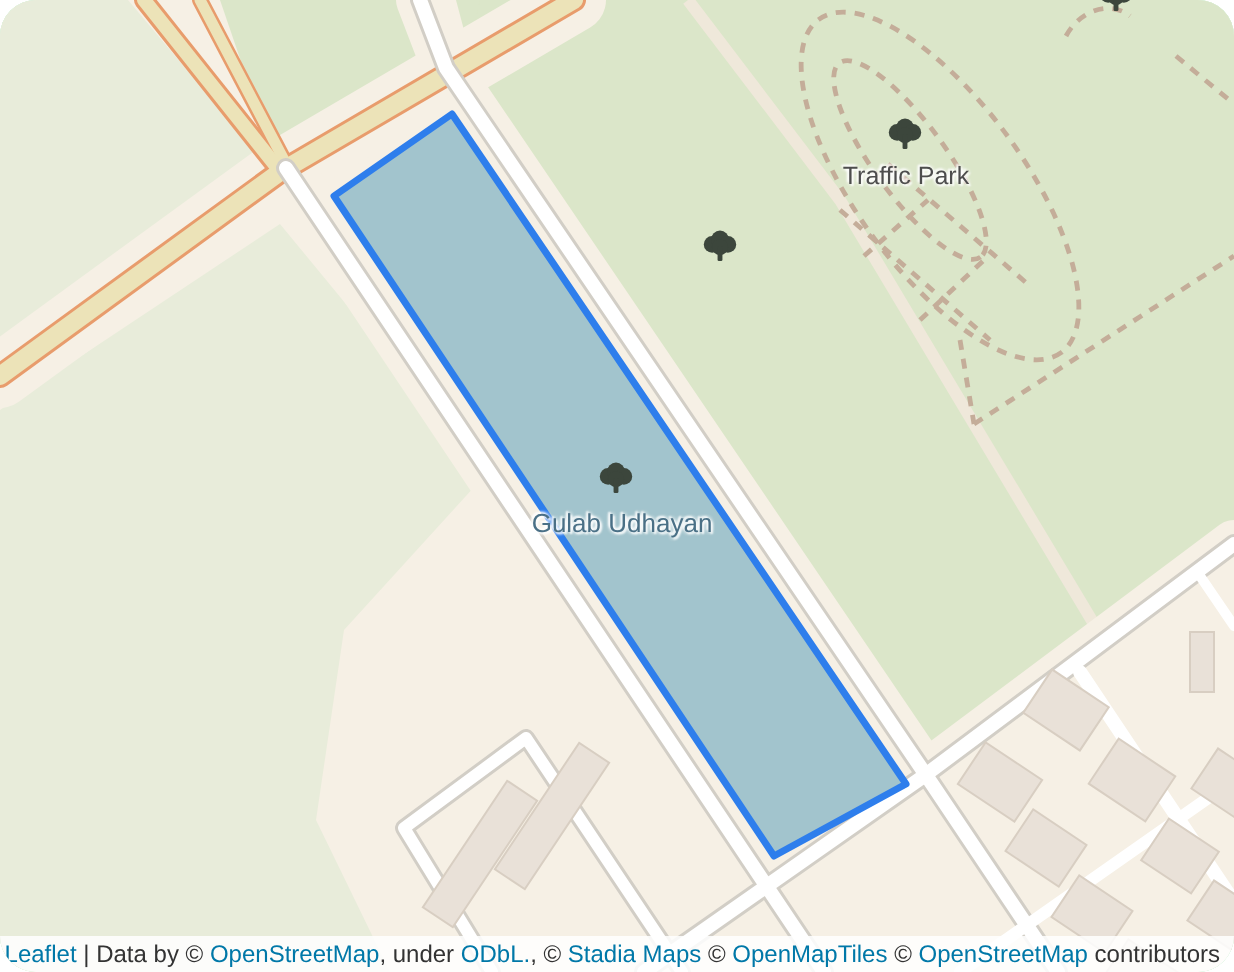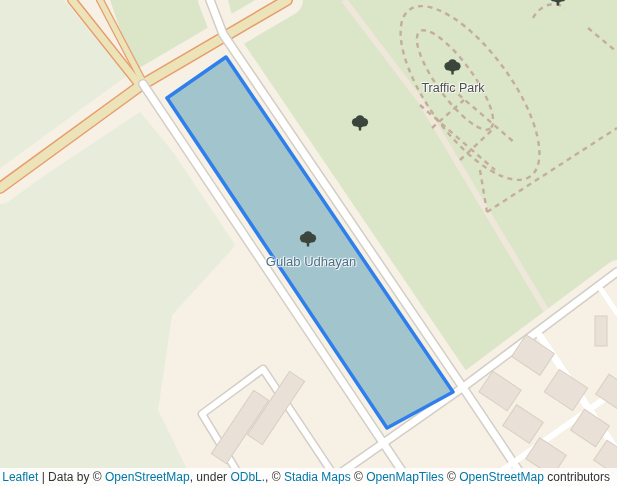--- a/index.html
+++ b/index.html
@@ -1,17 +1,17 @@
 <!DOCTYPE html>
 <html style="--background: #f6f0e5; --park-green: #dbe6c9; --field-green: #e8ecda; --road-yellow: #ece3b8; --road-yellow-casing: #e89c6c; --road-white: #ffffff; --road-casing: #d2cec6; --pale-path: #efe8da; --dashed-path: #c4ad99; --building-fill: #e9e1d8; --building-stroke: #d8cec2; --polygon-fill: #a2c4cd; --polygon-stroke: #2e7eec; --tree-color: #3c463c; --label-gray: #4d4d4d; --label-park-blue: #4a7086; --link-blue: #0078a8;"><head>
 <meta charset="utf-8">
 <style>
   html,body{margin:0;padding:0;}
   body{font-family:"Liberation Sans", sans-serif;}
-  .viewport{position:relative;width:617px;height:486px;overflow:hidden;background:#86efac;}
+  .viewport{position:relative;width:617px;height:486px;overflow:hidden;background:#86efac;border-radius:18px;}
   .map-svg{position:absolute;left:0;top:0;cursor:grab;}
 
   
   .bg{fill:var(--background);}
   .green-park{fill:var(--park-green);stroke:none;}
   .green-field{fill:var(--field-green);stroke:none;}
   .underlay{stroke:var(--background);fill:none;stroke-linecap:round;stroke-linejoin:round;}
   .yellow-casing{stroke:var(--road-yellow-casing);fill:none;stroke-linejoin:round;}
   .yellow-fill{stroke:var(--road-yellow);fill:none;stroke-linejoin:round;}
   .white-casing{stroke:var(--road-casing);fill:none;stroke-linejoin:round;}

